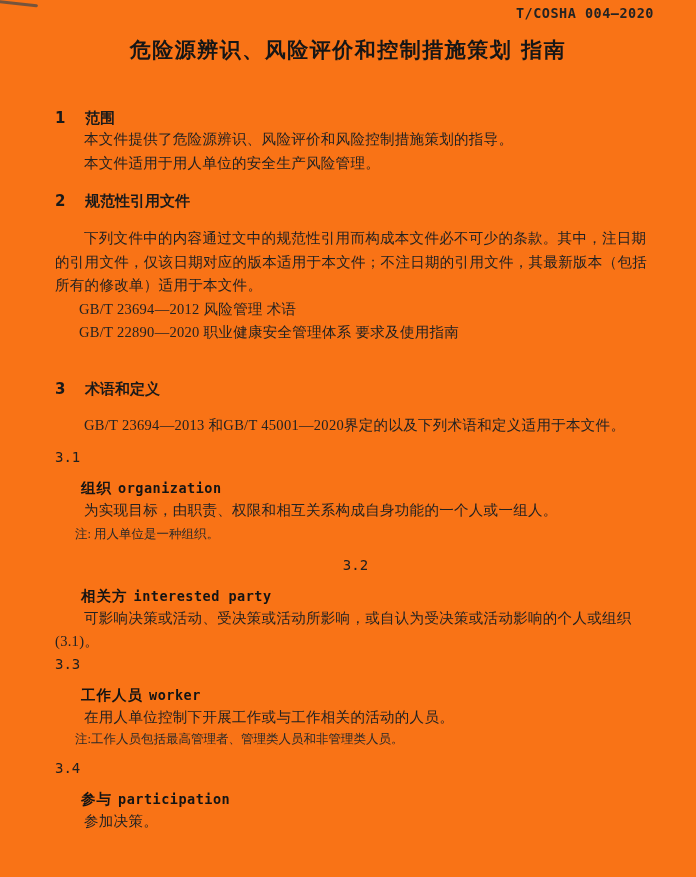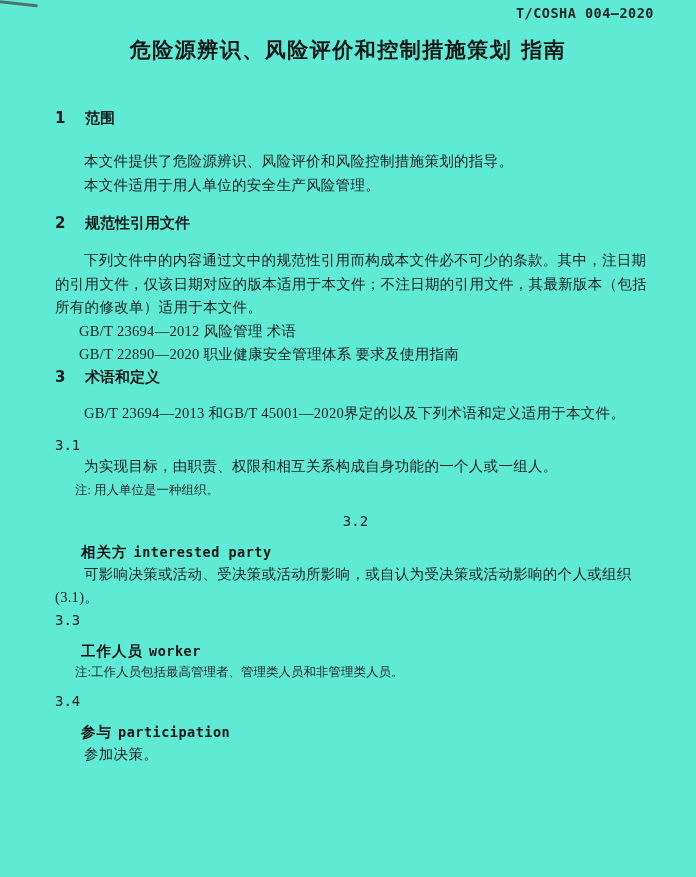--- a/index.html
+++ b/index.html
@@ -4,21 +4,21 @@
 <style>
   * { margin:0; padding:0; box-sizing:border-box; }
   html,body { width:696px; height:877px; }
   body {
     font-family:"Liberation Serif","DejaVu Serif",serif;
     background:#ffffff;
   }
   .page {
     position:relative;
     width:696px; height:877px;
-    background:#5eead4;
+    background:#f97316;
     color:#1f1f1f;
     overflow:hidden;
   }
   .scan-mark {
     position:absolute; top:2px; left:-6px;
     width:44px; height:3px;
     background:#4a4a4a;
     transform:rotate(6deg);
     border-radius:2px;
     opacity:.75;
@@ -92,24 +92,24 @@
     color:#141414;
   }
   .note-p {
     font-size:12.5px;
     line-height:17px;
     padding-left:20px;
     color:#2a2a2a;
   }
   
   .h1 { margin-top:44px; }
-  .s1-p { margin-top:22px; }
+  .s1-p { }
   .h2 { margin-top:16px; }
   .s2-p { margin-top:16px; }
-  .h3 { }
+  .h3 { margin-top:34px; }
   .s3-p { margin-top:15px; }
   .no-31 { margin-top:10px; }
   .no-32 { margin-top:12px;text-align:center; }
   .no-33 { margin-top:0; }
   .no-34 { margin-top:10px; }
   .term-row { margin-top:10px; }
   .def-p { }
   .note-31 { margin-top:3px; }
   .note-33 { margin-top:2px; }
 </style>
@@ -135,33 +135,37 @@
     <p class="body-p s2-p">下列文件中的内容通过文中的规范性引用而构成本文件必不可少的条款。其中，注日期的引用文件，仅该日期对应的版本适用于本文件；不注日期的引用文件，其最新版本（包括所有的修改单）适用于本文件。</p>
     <p class="ref-line">GB/T 23694—2012 风险管理 术语</p>
     <p class="ref-line">GB/T 22890—2020 职业健康安全管理体系 要求及使用指南</p>
 
     <div class="sec-h h3">
       <span class="sec-no">3</span><span>术语和定义</span>
     </div>
     <p class="body-p s3-p">GB/T 23694—2013 和GB/T 45001—2020界定的以及下列术语和定义适用于本文件。</p>
 
     <div class="t-no no-31">3.1</div>
+    <p class="term term-row">
+      <span class="term-cn">组织</span><span class="term-en">organization</span>
+    </p>
     <p class="body-p def-p">为实现目标，由职责、权限和相互关系构成自身功能的一个人或一组人。</p>
     <p class="note-p note-31">注: 用人单位是一种组织。</p>
 
     <div class="t-no no-32">3.2</div>
     <p class="term term-row">
       <span class="term-cn">相关方</span><span class="term-en">interested party</span>
     </p>
     <p class="body-p def-p">可影响决策或活动、受决策或活动所影响，或自认为受决策或活动影响的个人或组织 (3.1)。</p>
 
     <div class="t-no no-33">3.3</div>
     <p class="term term-row">
       <span class="term-cn">工作人员</span><span class="term-en">worker</span>
     </p>
+    <p class="body-p def-p">在用人单位控制下开展工作或与工作相关的活动的人员。</p>
     <p class="note-p note-33">注:工作人员包括最高管理者、管理类人员和非管理类人员。</p>
 
     <div class="t-no no-34">3.4</div>
     <p class="term term-row">
       <span class="term-cn">参与</span><span class="term-en">participation</span>
     </p>
     <p class="body-p def-p">参加决策。</p>
 
   </div>
 </div>

